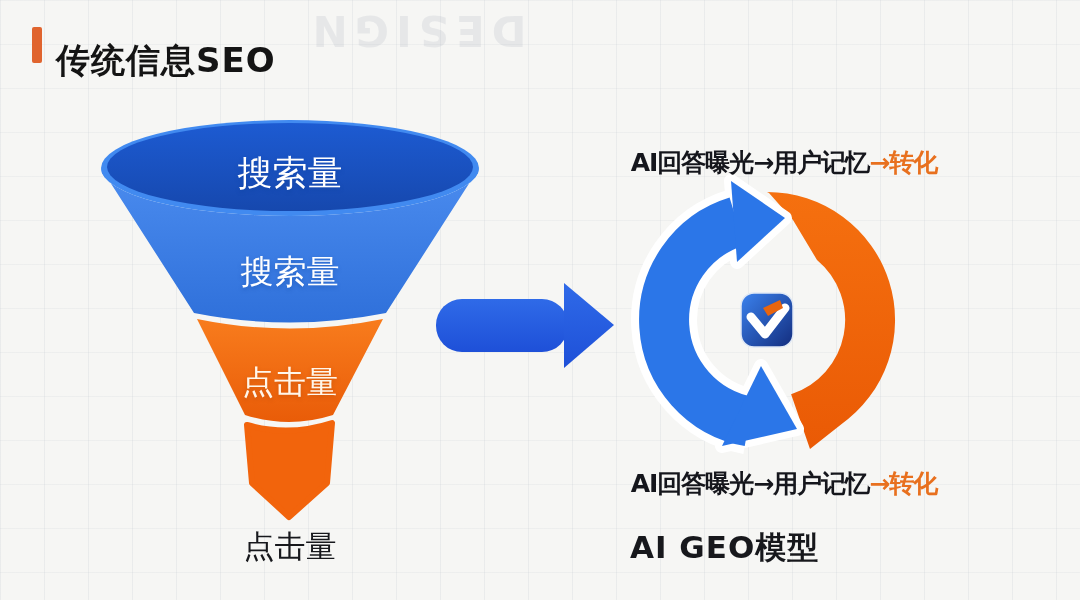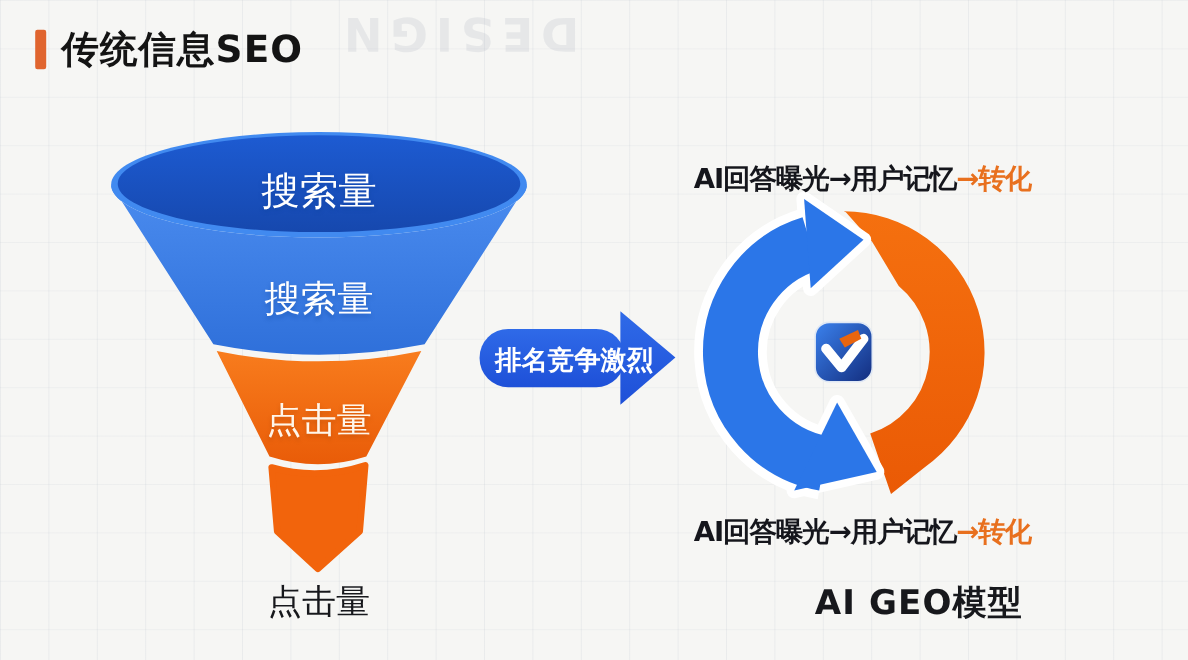--- a/index.html
+++ b/index.html
@@ -10,35 +10,35 @@
     background-image:
       linear-gradient(rgba(205,210,218,0.22) 1px, transparent 1px),
       linear-gradient(90deg, rgba(205,210,218,0.30) 1px, transparent 1px);
     background-size:44px 44px;
   }
   .abs{position:absolute;}
   .watermark{left:228px;top:2px;width:376px;height:56px;line-height:56px;
     font-size:42px;font-weight:bold;letter-spacing:7px;color:#aab0bc;opacity:.20;
     transform:rotate(180deg);text-align:center;user-select:none;}
   .title-bar{left:32px;top:27px;width:10px;height:36px;background:#e0642e;border-radius:2px;}
-  .title{left:56px;top:22px;font-size:34px;font-weight:bold;color:#141414;letter-spacing:1px;}
+  .title{left:56px;top:38px;font-size:34px;font-weight:bold;color:#141414;letter-spacing:1px;}
   .funnel-label{width:220px;text-align:center;font-weight:normal;color:#ffffff;
     text-shadow:0 2px 4px rgba(10,60,140,0.35);}
   .fl1{left:180px;top:150px;font-size:35px;}
   .fl2{left:180px;top:250px;font-size:33px;}
   .fl3{left:180px;top:361px;font-size:32px;color:#fff6ea;text-shadow:0 2px 4px rgba(150,60,0,0.35);}
   .fl4{left:180px;top:526px;font-size:31px;color:#17181c;text-shadow:none;}
   .arrow-label{left:436px;top:311px;width:172px;text-align:center;
     font-size:24px;font-weight:bold;color:#ffffff;}
   .flow-line{width:344px;text-align:center;font-size:25px;font-weight:bold;
     color:#15161c;white-space:nowrap;letter-spacing:-1px;}
   .flow-top{left:612px;top:146px;}
   .flow-bottom{left:612px;top:467px;}
   .flow-line .hl{color:#e8701e;}
-  .cycle-caption{left:630px;top:527px;width:300px;text-align:right;
+  .cycle-caption{left:630px;top:527px;width:300px;text-align:left;
     font-size:31px;font-weight:bold;color:#17181c;letter-spacing:1px;}
 </style>
 </head>
 <body>
 
 <div id="stage">
 
   <div class="abs watermark">DESIGN</div>
 
   <div class="abs title-bar"></div>
@@ -78,21 +78,20 @@
   <svg class="abs" style="left:428px;top:278px;" width="195" height="95" viewBox="0 0 195 95">
     <defs>
       <linearGradient id="gArr" x1="0" y1="0" x2="0" y2="1">
         <stop offset="0" stop-color="#2f6ae8"></stop>
           <stop offset="1" stop-color="#1e50d8"></stop>
       </linearGradient>
     </defs>
     <rect x="8" y="21" width="132" height="53" rx="26" fill="url(#gArr)"></rect>
     <polygon points="136,5 186,47 136,90" fill="url(#gArr)"></polygon>
   </svg>
-  <div class="abs arrow-label">排名竞争激烈</div>
 
   <svg class="abs" style="left:617px;top:165px;" width="312" height="300" viewBox="0 0 312 300">
     <defs>
       <linearGradient id="gLogo" x1="0" y1="0" x2="1" y2="1">
         <stop offset="0" stop-color="#3b82ee"></stop>
           <stop offset="1" stop-color="#132d7e"></stop>
       </linearGradient>
       <linearGradient id="gCycO" x1="0" y1="0" x2="0" y2="1">
         <stop offset="0" stop-color="#f5700f"></stop>
           <stop offset="1" stop-color="#ea5a05"></stop>

